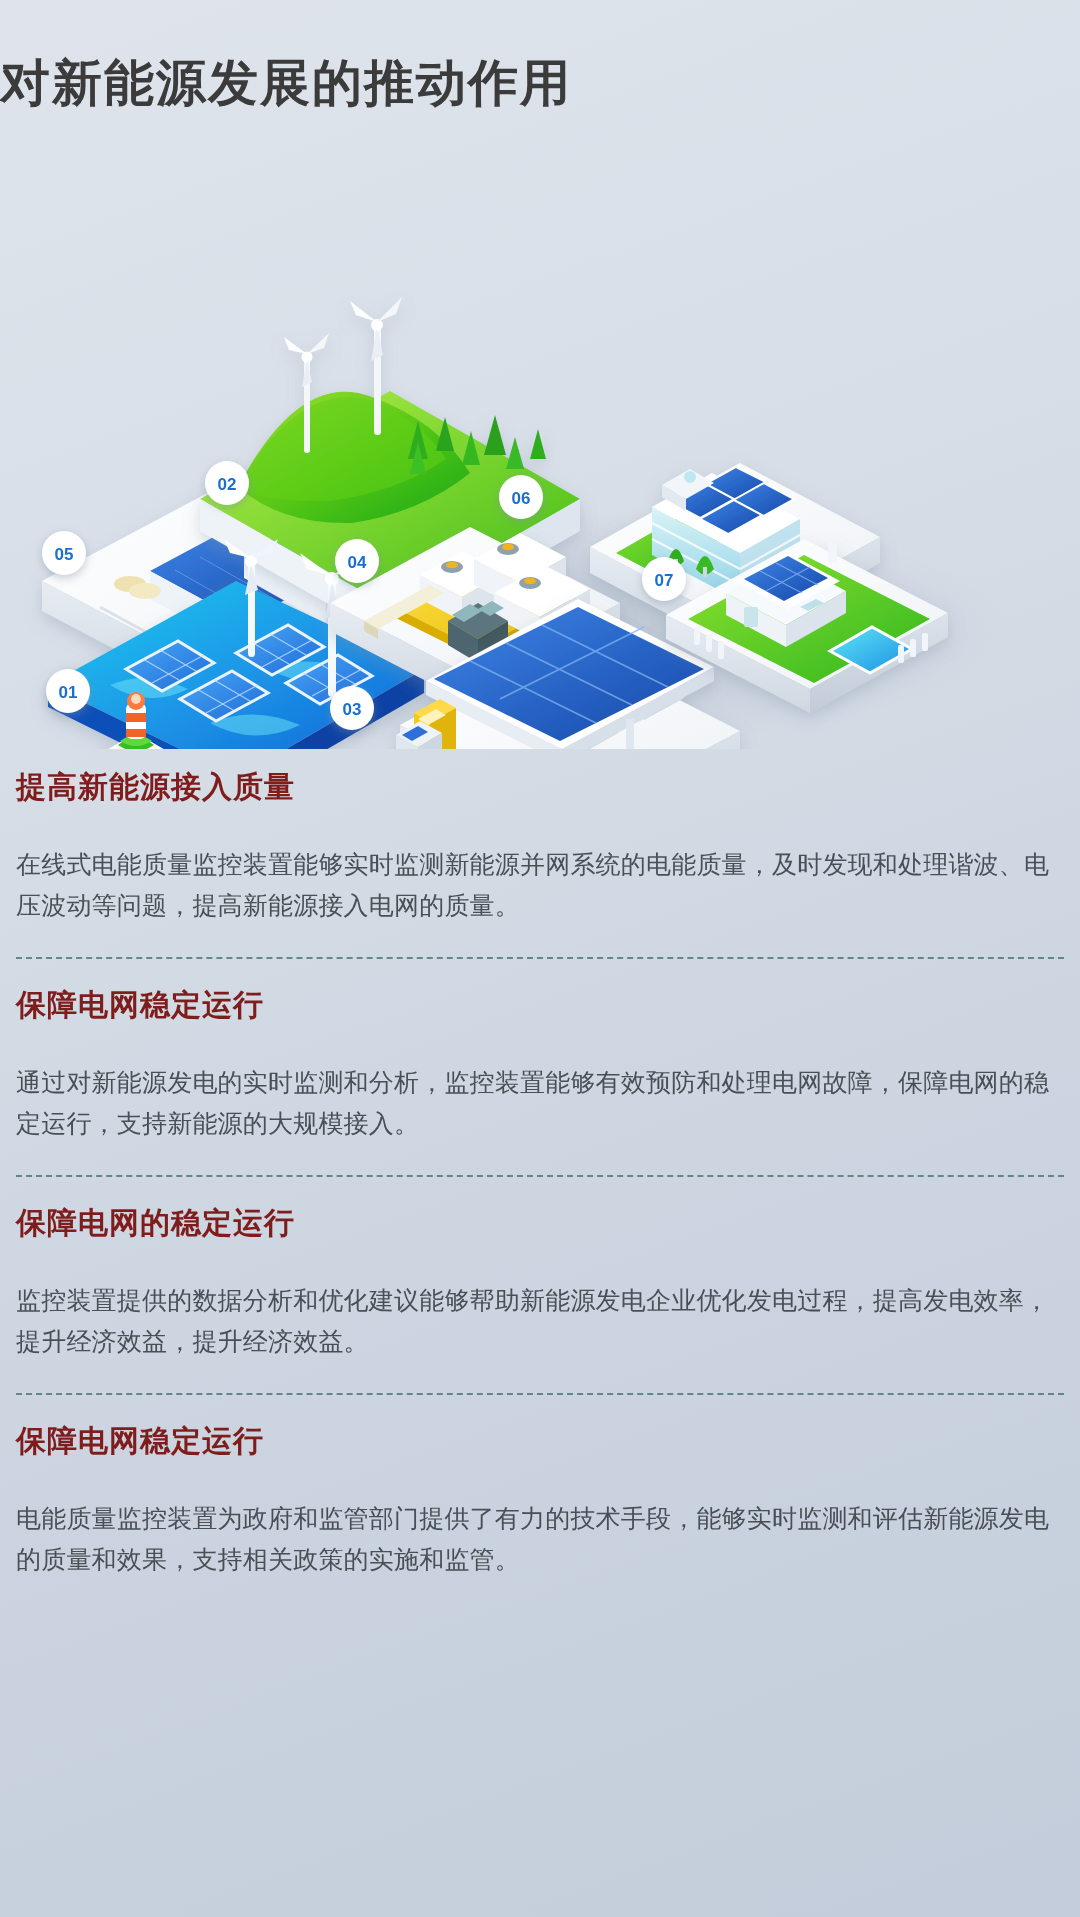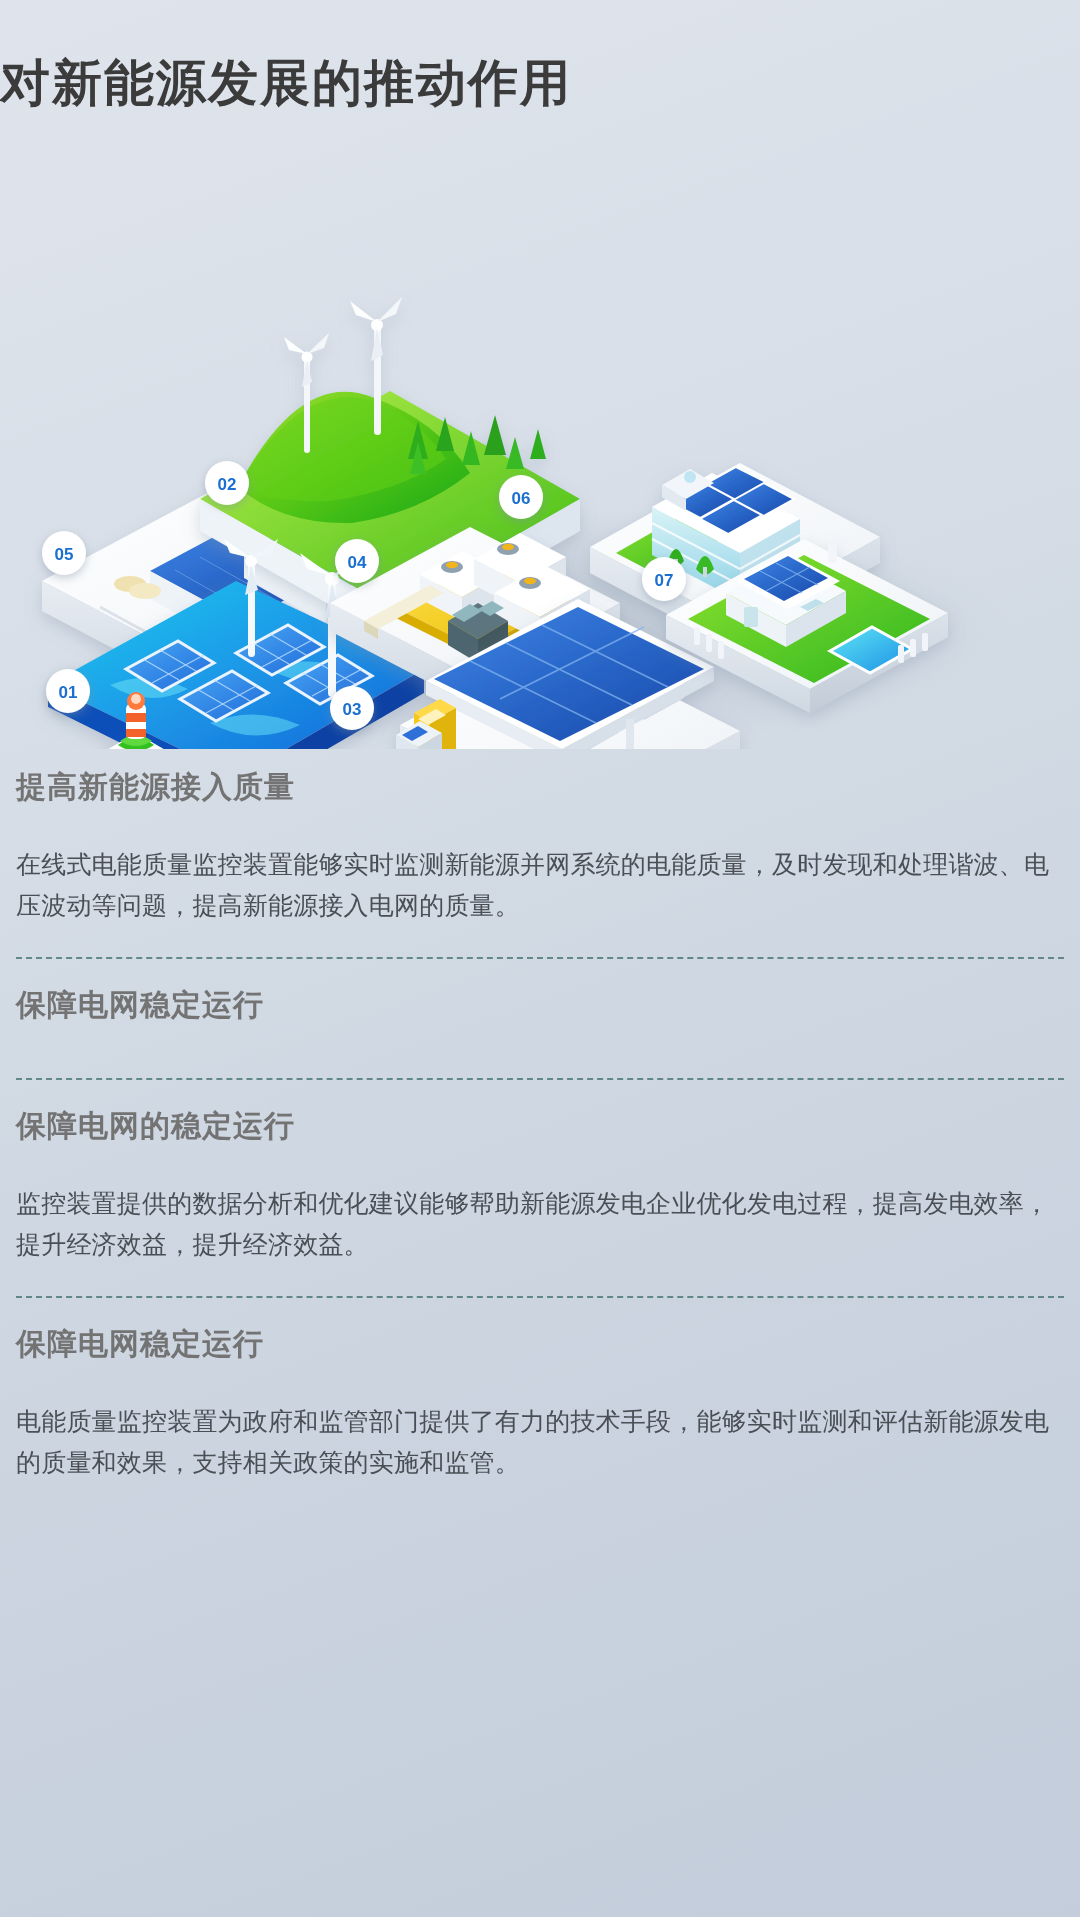--- a/index.html
+++ b/index.html
@@ -19,21 +19,21 @@
   }
 
   
   .illus { position:relative; width:1080px; height:620px; margin-top:18px; }
   .illus svg { display:block; }
 
   
   .sections { padding:18px 16px 0 16px; }
   .section { padding:0 0 2px 0; }
   .sec-head {
-    font-size:30px; font-weight:bold; color:#737373;
+    font-size:30px; font-weight:bold; color:#7f1d1d;
     letter-spacing:1px; margin-bottom:20px;
   }
   .sec-body {
     font-size:25px; color:#4a4f56; line-height:1.62;
     letter-spacing:0.2px;
     margin-top:36px;
   }
   .divider {
     height:0; border-top:2px dashed #4f7a78;
     margin:30px 0 26px 0; opacity:.85;
@@ -459,20 +459,21 @@
 
   <div class="section">
     <div class="sec-head">提高新能源接入质量</div>
     <div class="sec-body">在线式电能质量监控装置能够实时监测新能源并网系统的电能质量，及时发现和处理谐波、电压波动等问题，提高新能源接入电网的质量。</div>
   </div>
 
   <div class="divider"></div>
 
   <div class="section">
     <div class="sec-head">保障电网稳定运行</div>
+    <div class="sec-body">通过对新能源发电的实时监测和分析，监控装置能够有效预防和处理电网故障，保障电网的稳定运行，支持新能源的大规模接入。</div>
   </div>
 
   <div class="divider"></div>
 
   <div class="section">
     <div class="sec-head">保障电网的稳定运行</div>
     <div class="sec-body">监控装置提供的数据分析和优化建议能够帮助新能源发电企业优化发电过程，提高发电效率，提升经济效益，提升经济效益。</div>
   </div>
 
   <div class="divider"></div>

